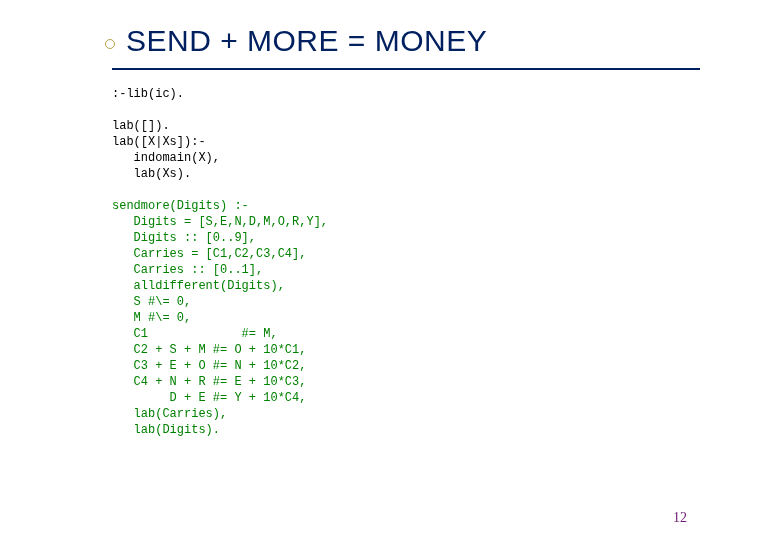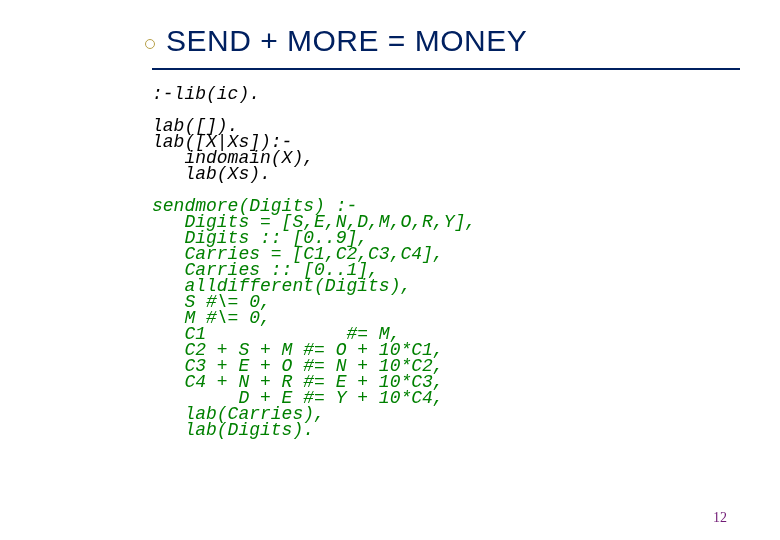--- a/index.html
+++ b/index.html
@@ -10,21 +10,20 @@
     background: #ffffff;
     font-family: Arial, Helvetica, sans-serif;
     position: relative;
     overflow: hidden;
   }
   .slide {
     position: relative;
     width: 713px;
     height: 540px;
     box-sizing: border-box;
-    margin-left: 40px;
   }
   .title-area {
     position: absolute;
     top: 24px;
     left: 126px;
     right: 60px;
   }
   .title {
     color: #002060;
     font-size: 30px;
@@ -47,25 +46,24 @@
     height: 10px;
     border: 1px solid #b8a14a;
     border-radius: 50%;
     box-sizing: border-box;
   }
   .code-area {
     position: absolute;
     top: 86px;
     left: 112px;
     font-family: "Courier New", Courier, monospace;
-    font-size: 18px;
+    font-size: 12px;
     line-height: 16px;
     white-space: pre;
     color: #000000;
-    font-style: italic;
   }
   .code-area .green {
     color: #008000;
   }
   .page-num {
     position: absolute;
     right: 26px;
     bottom: 14px;
     font-size: 14px;
     color: #701a75;

